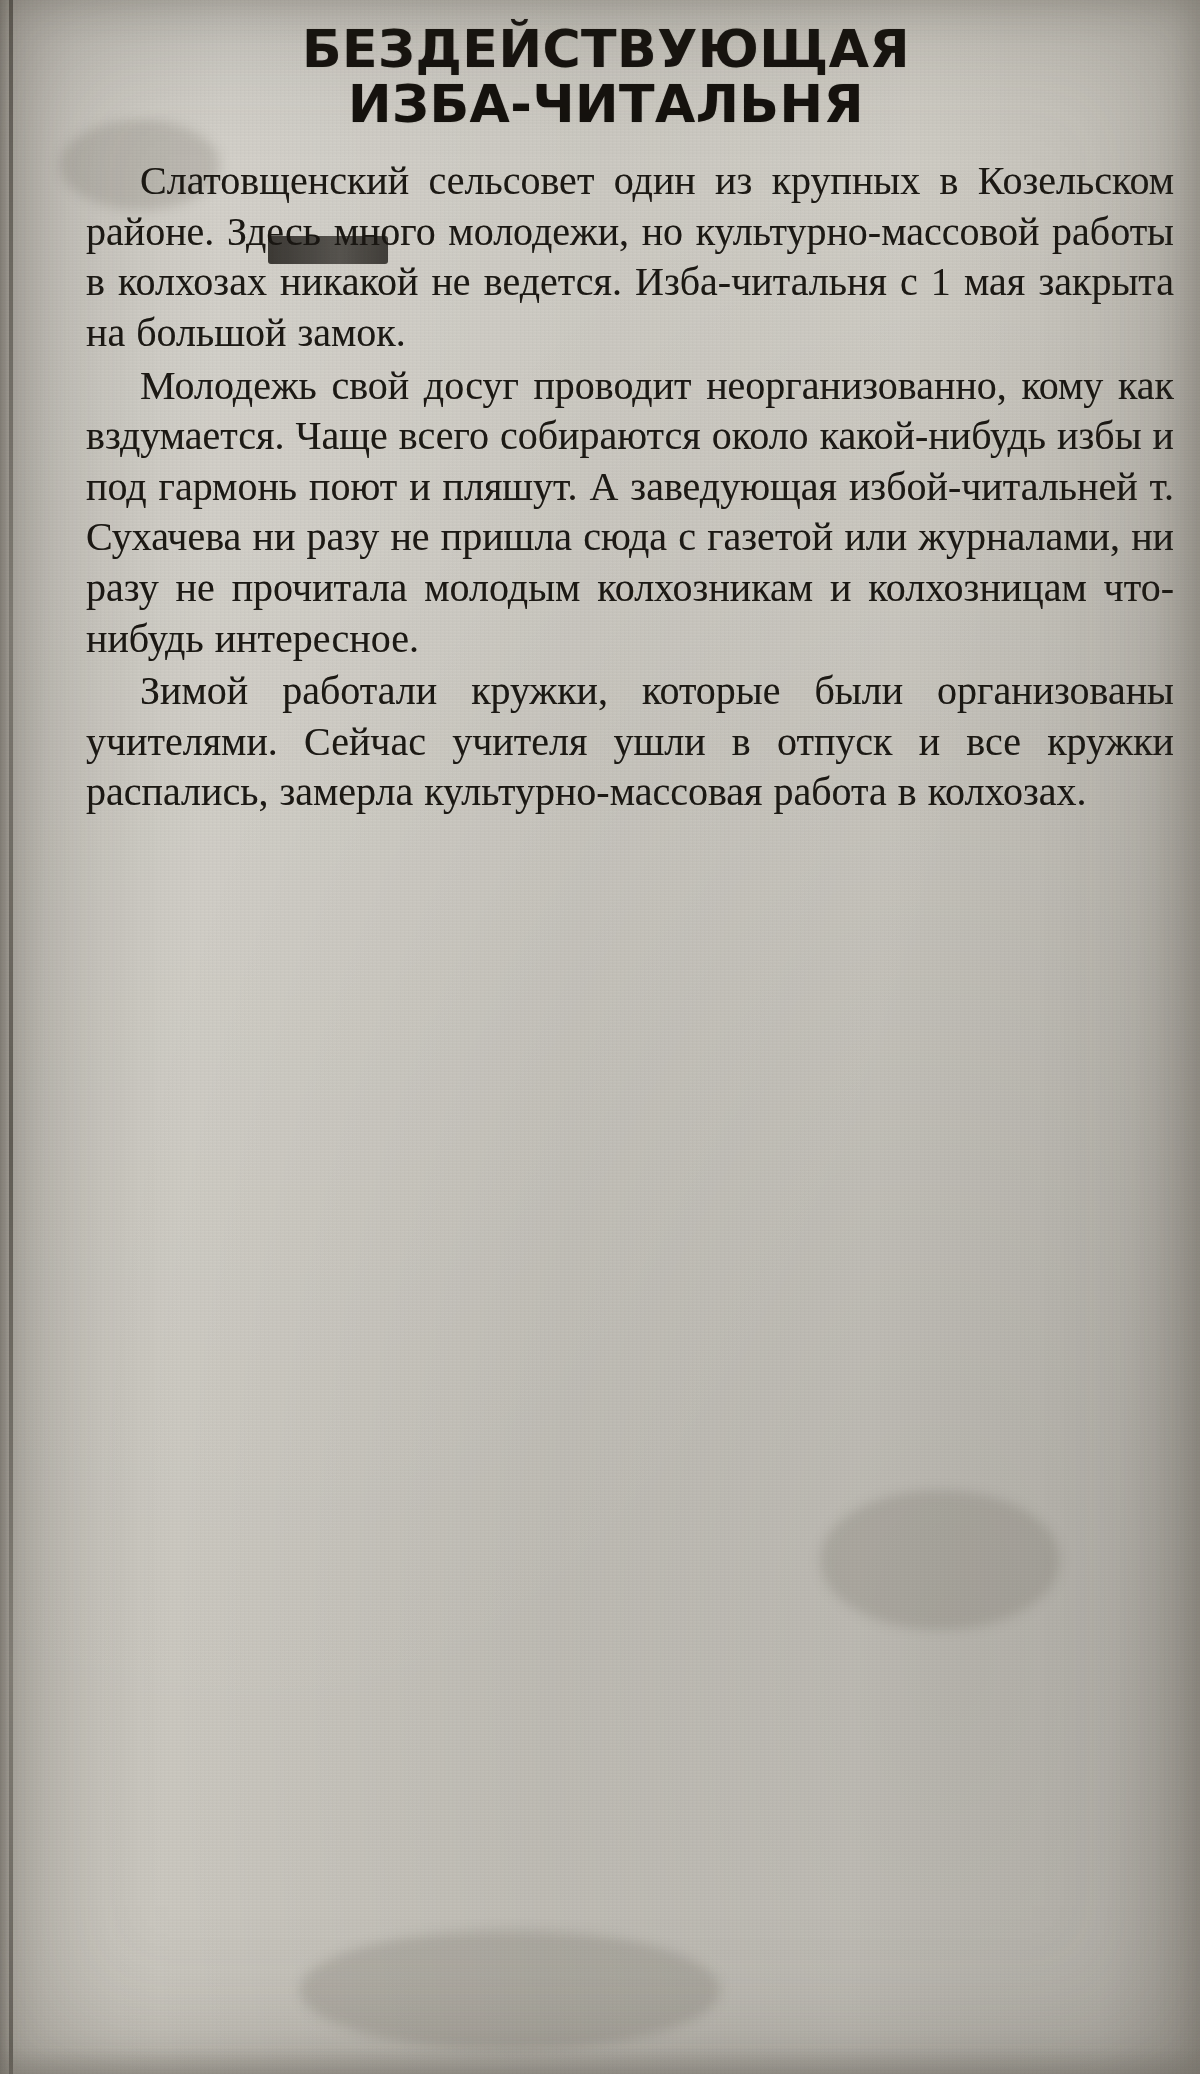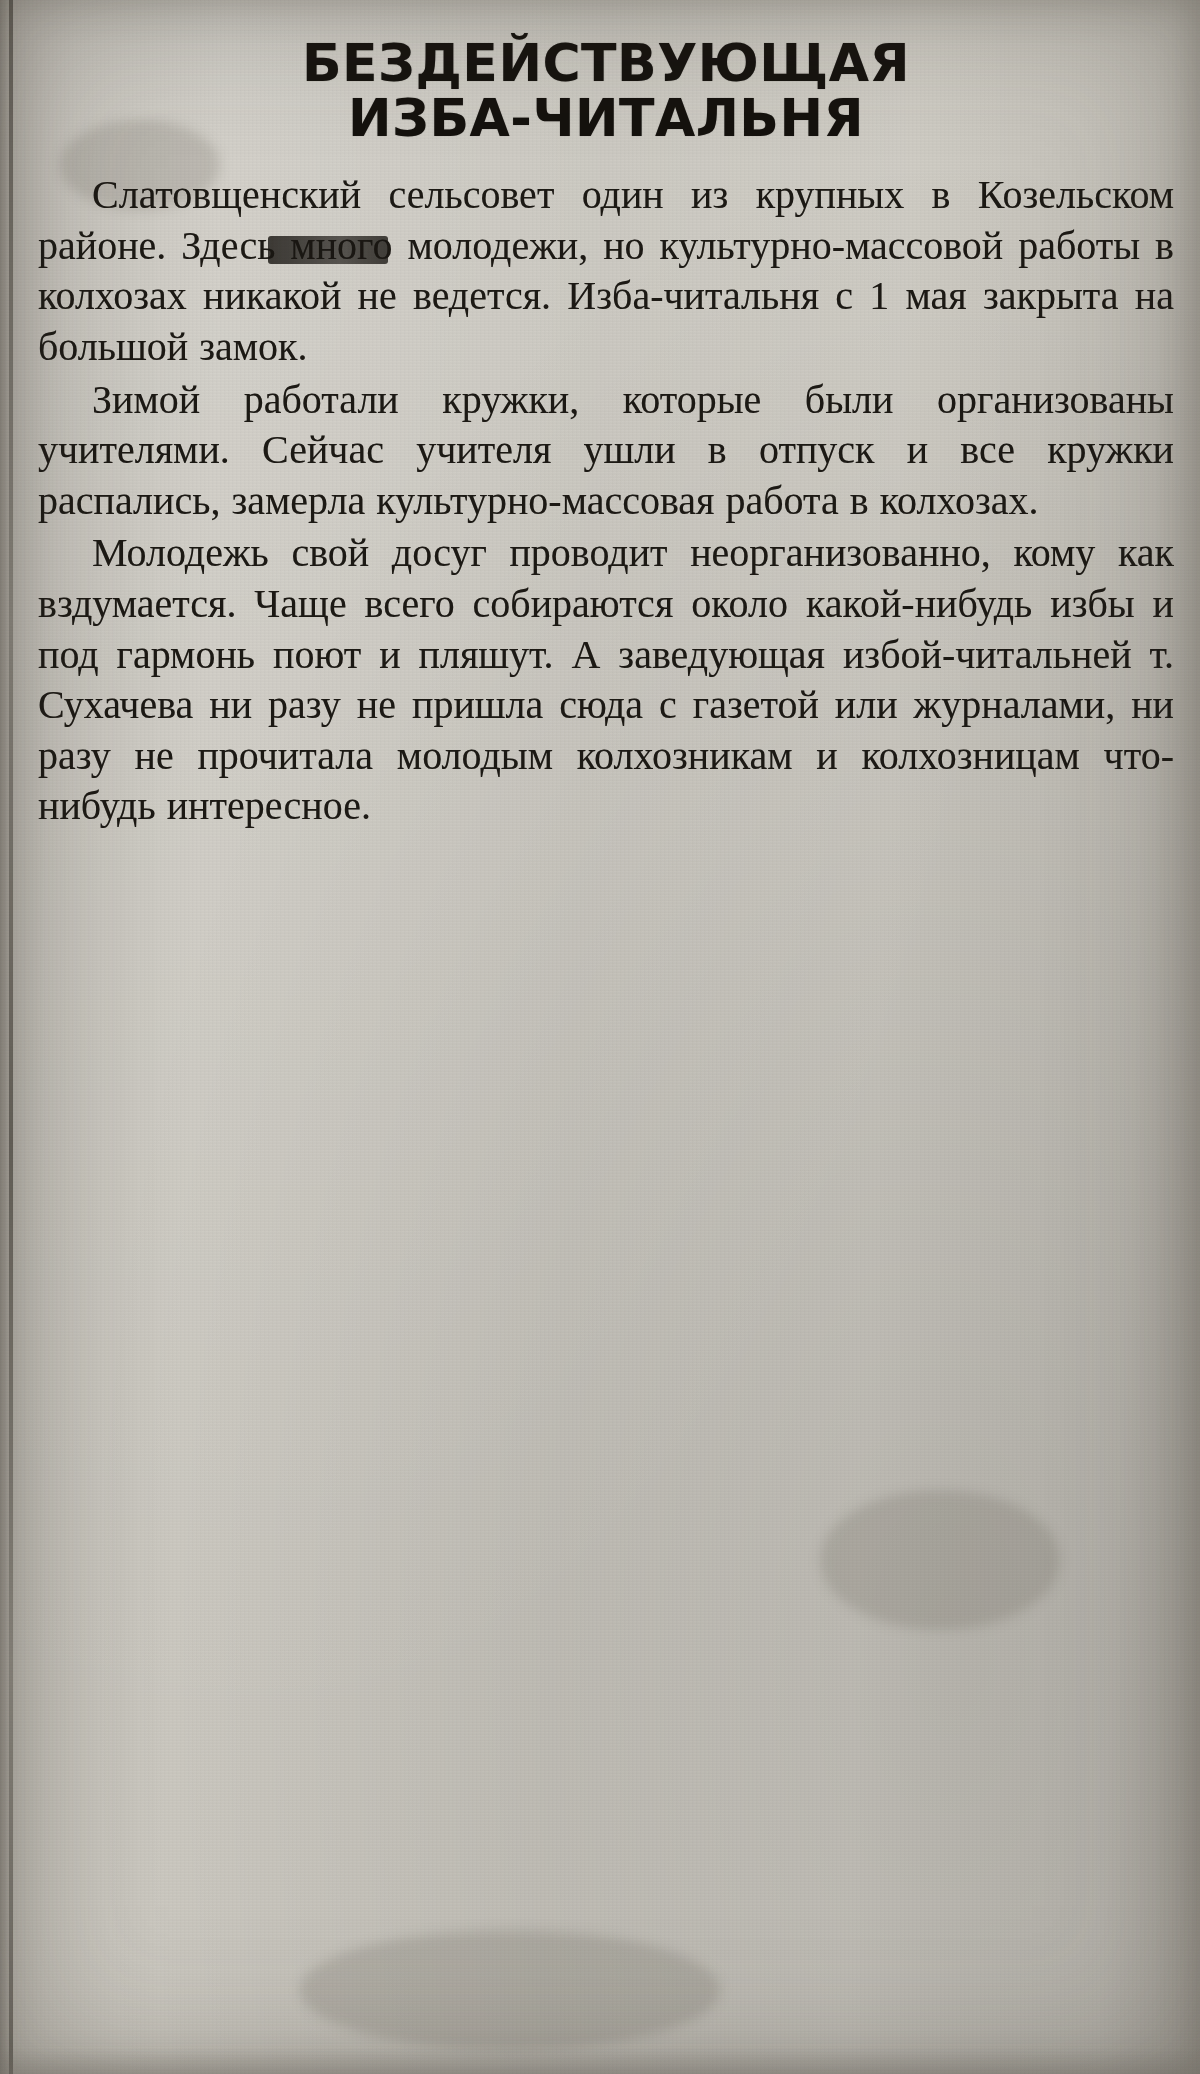--- a/index.html
+++ b/index.html
@@ -53,21 +53,21 @@
     top: 0;
     bottom: 0;
     width: 9px;
     background: linear-gradient(90deg, #9d9992, #b8b4ac);
   }
 
   .content {
     position: absolute;
     left: 38px;
     right: 26px;
-    top: 14px;
+    top: 0;
   }
 
   h1.headline {
     margin: 22px 0 0 0;
     text-align: center;
     font-family: "DejaVu Sans", sans-serif;
     font-weight: 700;
     font-size: 52px;
     line-height: 1.06;
     letter-spacing: 0.5px;
@@ -80,21 +80,21 @@
     margin: 0;
     font-size: 40px;
     line-height: 1.265;
     text-align: justify;
     text-indent: 54px;
     color: #1c1914;
     text-shadow: 0 0 0.6px rgba(0,0,0,0.30);
     word-spacing: 1px;
   }
   p.para + p.para { margin-top: 2px; }
-  #body-block { margin-top: 24px; }
+  #body-block { margin-top: 24px; margin-left: 48px; }
 
   
   .smudge {
     position: absolute;
     left: 268px;
     top: 236px;
     width: 120px;
     height: 28px;
     background: linear-gradient(90deg, rgba(25,22,18,0.88), rgba(25,22,18,0.72) 60%, rgba(25,22,18,0.85));
     border-radius: 3px;
@@ -130,22 +130,22 @@
 
   <div class="content">
 
     <h1 class="headline">
       <span>БЕЗДЕЙСТВУЮЩАЯ</span>
       <span class="l2">ИЗБА-ЧИТАЛЬНЯ</span>
     </h1>
 
     <div id="body-block">
       <p class="para">Слатовщенский сельсовет один из крупных в Козельском районе. Здесь много молодежи, но культурно-массовой работы в колхозах никакой не ведется. Изба-читальня с 1 мая закрыта на большой замок.</p>
+      <p class="para">Молодежь свой досуг проводит неорганизованно, кому как вздумается. Чаще всего собираются около какой-нибудь избы и под гармонь поют и пляшут. А заведующая избой-читальней т. Сухачева ни разу не пришла сюда с газетой или журналами, ни разу не прочитала молодым колхозникам и колхозницам что-нибудь интересное.</p>
       <p class="para">Зимой работали кружки, которые были организованы учителями. Сейчас учителя ушли в отпуск и все кружки распались, замерла культурно-массовая работа в колхозах.</p>
-      <p class="para">Молодежь свой досуг проводит неорганизованно, кому как вздумается. Чаще всего собираются около какой-нибудь избы и под гармонь поют и пляшут. А заведующая избой-читальней т. Сухачева ни разу не пришла сюда с газетой или журналами, ни разу не прочитала молодым колхозникам и колхозницам что-нибудь интересное.</p>
     </div>
 
   </div>
 
   <div class="smudge"></div>
   <div class="grain"></div>
   <div class="vignette"></div>
   <div class="bottom-fade"></div>
 
 </div>

